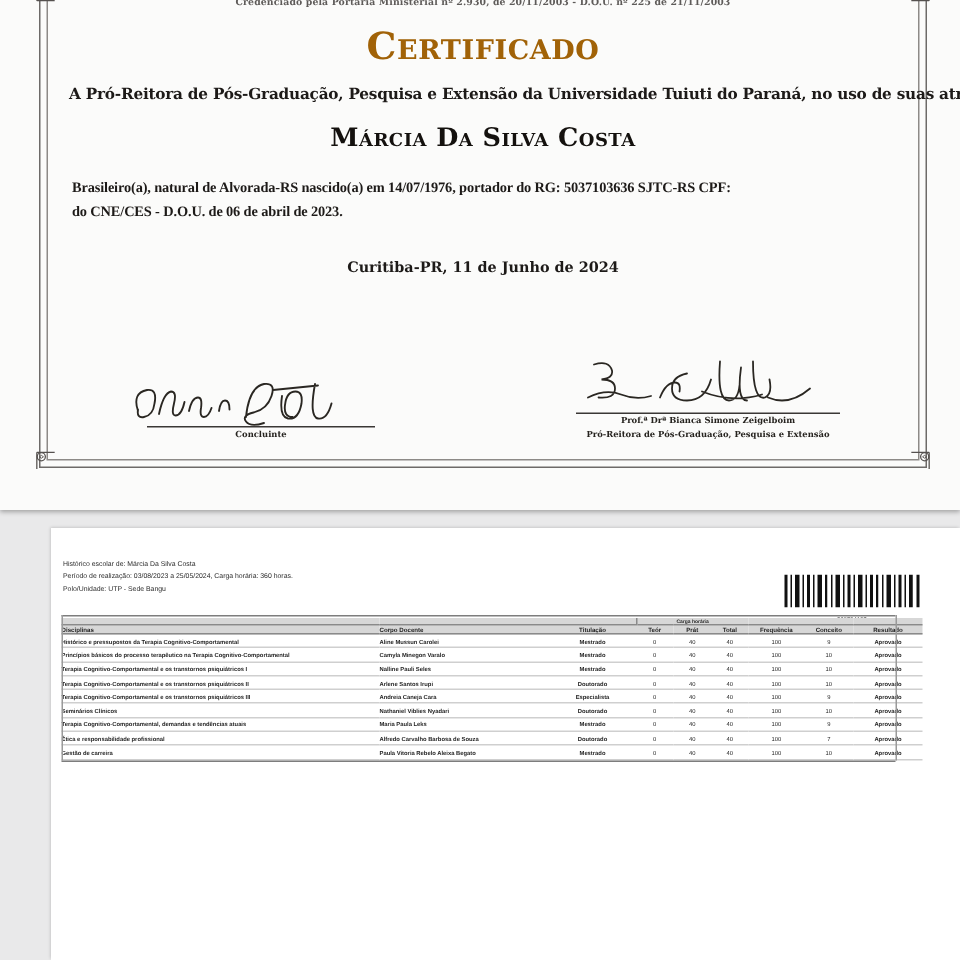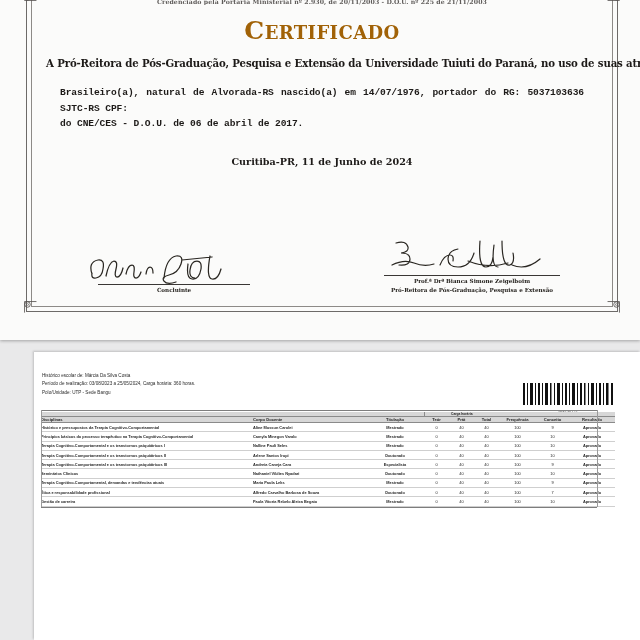--- a/index.html
+++ b/index.html
@@ -58,24 +58,24 @@
     margin-top:12px; color:#1d1a18;
     white-space:nowrap;
   }
   .cert-name{
     font-family:"DejaVu Serif", serif;
     font-weight:bold; font-size:17px; letter-spacing:.3px;
     margin-top:13px; color:#14110e;
     font-variant:small-caps;
   }
   .cert-body{
-    font-family:Liberation Mono, monospace;
+    font-family:Liberation Serif, serif;
     font-size:9.6px; font-weight:bold; line-height:1.62;
     text-align:justify; color:#1d1a18;
-    margin:16px 14px 0 14px;
+    margin:16px 14px 0 2px;
     letter-spacing:-.1px;
   }
   .cert-body .ln{ display:block; }
   .cert-place{
     font-family:"DejaVu Serif", serif;
     font-size:9.6px; font-weight:bold; color:#1d1a18;
     margin-top:24px;
   }
 
   .sig-row{
@@ -199,24 +199,25 @@
   </div>
 
   <div class="cert-inner">
 
     <div class="credential">Credenciado pela Portaria Ministerial nº 2.930, de 20/11/2003 - D.O.U. nº 225 de 21/11/2003</div>
 
     <div class="cert-title">Certificado</div>
 
     <div class="cert-lead">A Pró-Reitora de Pós-Graduação, Pesquisa e Extensão da Universidade Tuiuti do Paraná, no uso de suas atribuições legais, certifica que</div>
 
+    <div class="cert-name">Márcia Da Silva Costa</div>
 
     <div class="cert-body">
       <span class="ln">Brasileiro(a), natural de Alvorada-RS nascido(a) em 14/07/1976, portador do RG: 5037103636 SJTC-RS CPF:</span>
-      <span class="ln">do CNE/CES - D.O.U. de 06 de abril de 2017.</span>
+      <span class="ln">do CNE/CES - D.O.U. de 06 de abril de 2023.</span>
     </div>
 
     <div class="cert-place">Curitiba-PR, 11 de Junho de 2024</div>
 
     <div class="sig-row">
 
       <div class="sig sig-left">
         <div class="sig-ink">
           <svg viewBox="0 0 220 40" preserveAspectRatio="none">
             <path d="M28 30 q-4 -12 6 -14 q7 -1 5 9 q-1 8 -7 9 q-5 1 -4 -5

